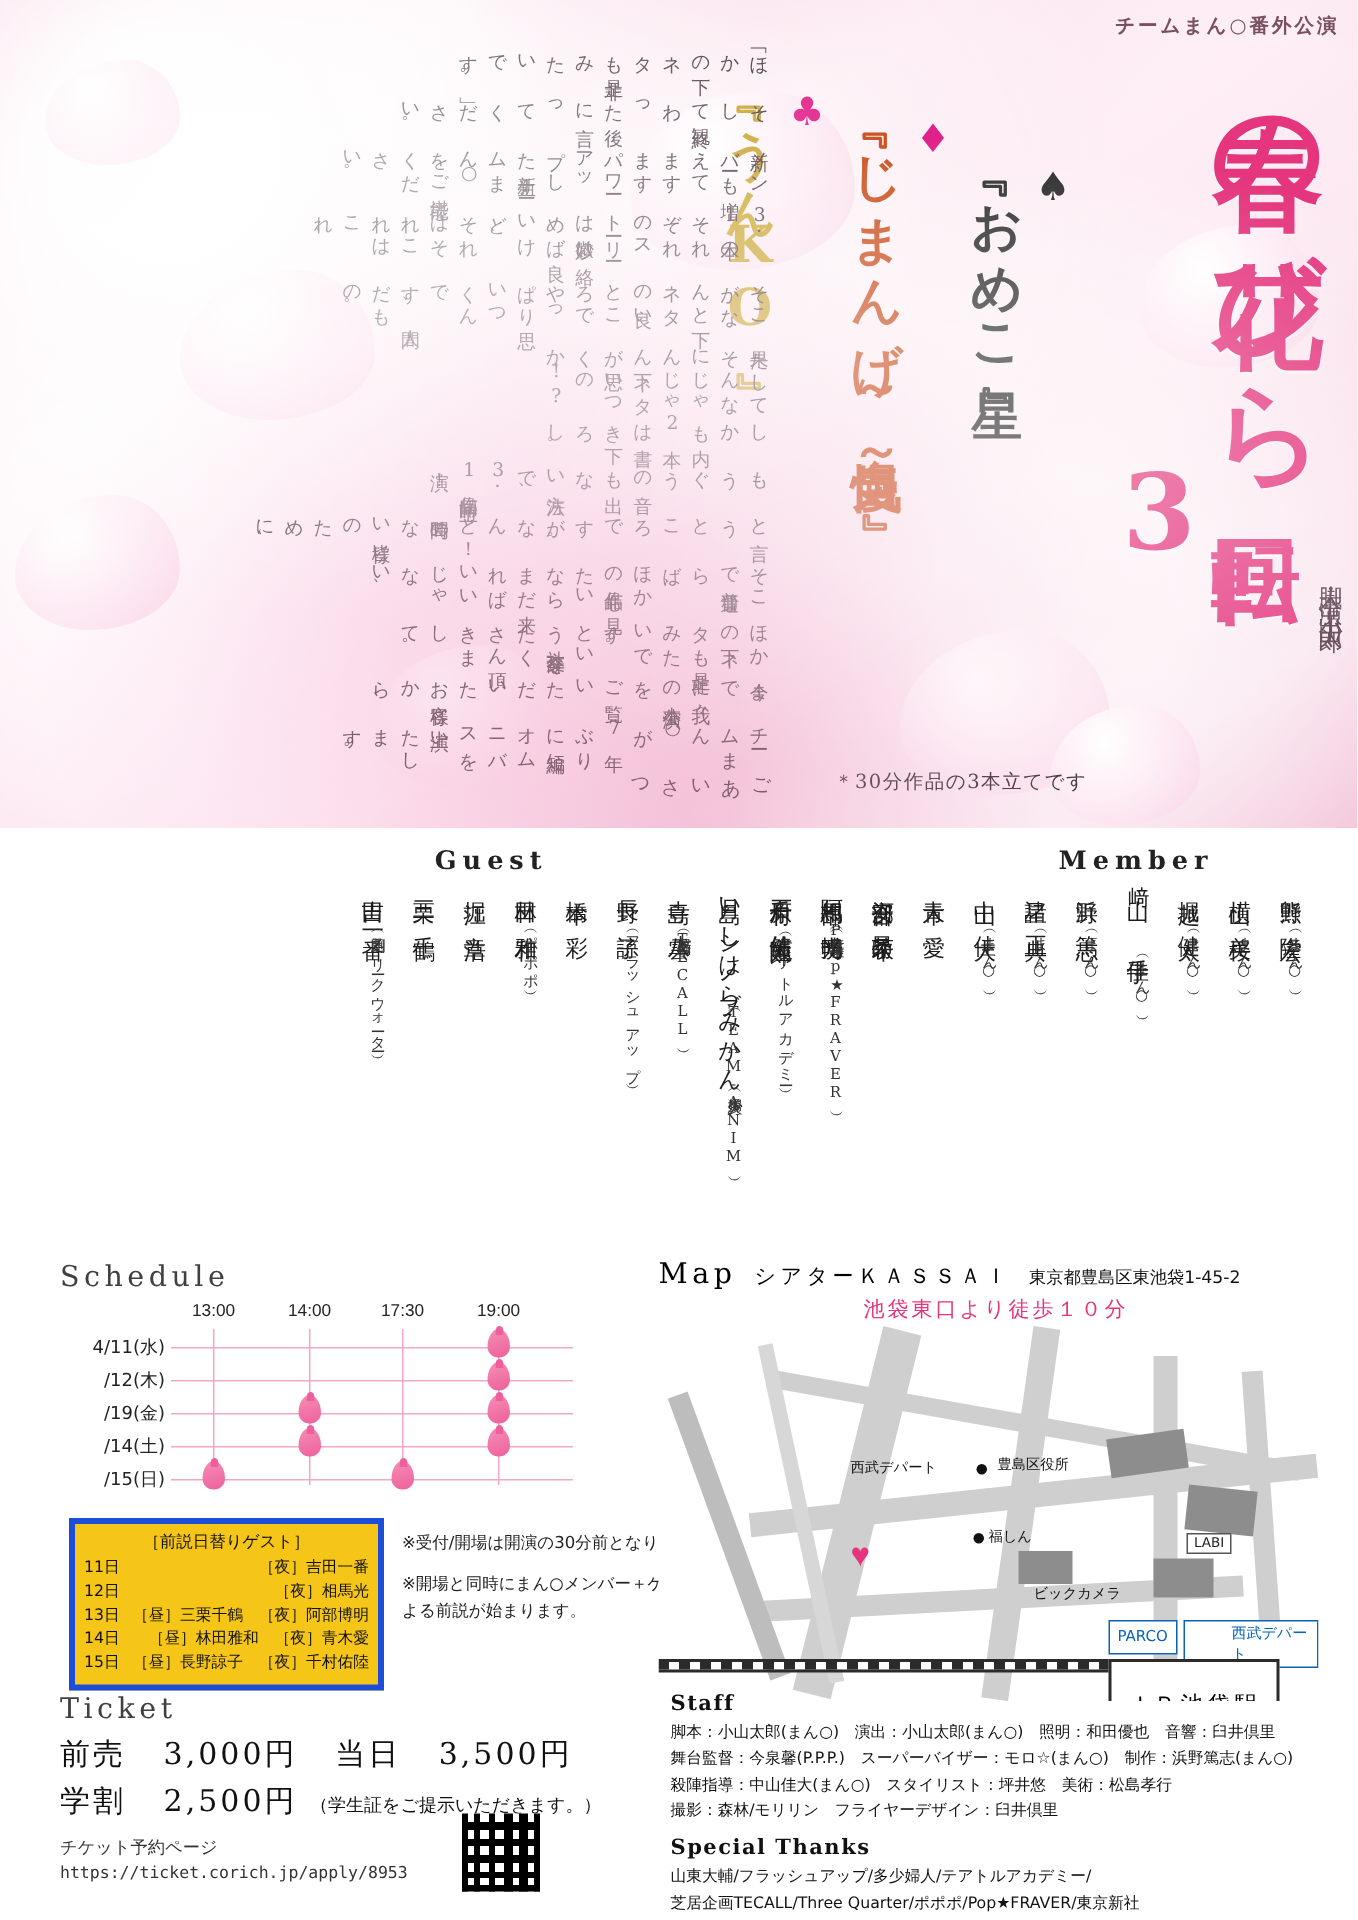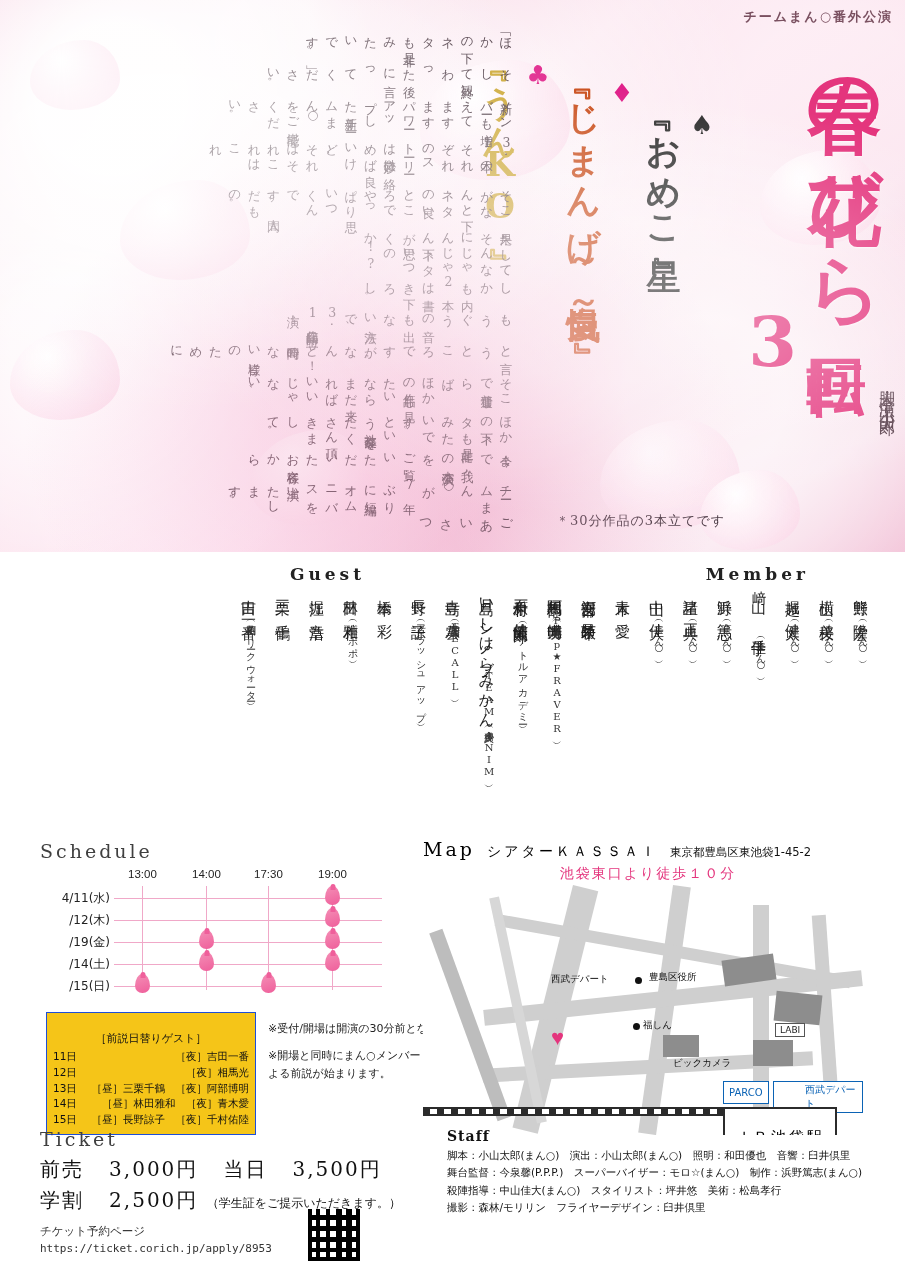--- a/index.html
+++ b/index.html
@@ -162,22 +162,22 @@
     border-radius: 50% 50% 48% 48% / 62% 62% 38% 38%;
   }
   .petal-mark:after{
     content:""; position:absolute; left:50%; top:-2px; width:5px; height:6px;
     transform: translateX(-50%); background:#ef5f9b;
     border-radius: 50% 50% 0 0;
   }
 
   .zenseigeki {
     position:absolute; top: 1012px; left: 46px;
-    width: 210px; background: #f5c518; border: 1px solid #1d4ed8;
-    padding: 18px 6px 6px 6px;
+    width: 210px; background: #f5c518; border: 4px solid #1d4ed8;
+    padding: 4px 6px 6px 6px;
   }
   .zs-head { text-align:center; font-size: 11px; color:#111; font-family:"DejaVu Sans",sans-serif; margin-bottom:3px; }
   .zs-row { display:flex; font-size: 10.5px; color:#111; line-height: 1.5; font-family:"DejaVu Sans",sans-serif; }
   .zs-day { width: 26px; }
   .zs-val { flex:1; text-align:right; }
 
   .sched-notes { position:absolute; top: 1020px; left: 268px; width: 210px;
     font-size: 11px; color:#222; line-height:1.7; font-family:"DejaVu Sans",sans-serif; }
 
   
@@ -186,21 +186,21 @@
   .ticket-line .small { font-size: 12px; letter-spacing:0; }
   .ticket-url { margin-top: 10px; font-size: 11px; color:#333; font-family:"DejaVu Sans Mono","Liberation Mono",monospace; }
   .ticket-url .jp { font-family:"DejaVu Sans",sans-serif; font-size: 11.5px; display:block; margin-bottom:3px; }
   .qr { position:absolute; right: 110px; bottom: -6px; width: 52px; height: 52px;
         background:
           linear-gradient(90deg,#000 0 4px, transparent 4px 8px, #000 8px 12px, transparent 12px 18px, #000 18px 22px, transparent 22px 28px, #000 28px 34px, transparent 34px 38px, #000 38px 44px, transparent 44px 48px, #000 48px 52px),
           linear-gradient(0deg,#000 0 4px, transparent 4px 9px, #000 9px 13px, transparent 13px 19px, #000 19px 24px, transparent 24px 30px, #000 30px 35px, transparent 35px 41px, #000 41px 46px, transparent 46px 52px);
         background-blend-mode: multiply; background-color:#fff; }
 
   
-  .mapsec { position:absolute; top: 838px; right: 32px; width: 450px; }
+  .mapsec { position:absolute; top: 838px; right: 16px; width: 450px; }
   .map-head { display:flex; align-items:baseline; gap: 12px; }
   .map-head .t { font-family:"DejaVu Serif","Liberation Serif",serif; font-size: 19px; letter-spacing:3px; }
   .map-head .venue { font-family:"DejaVu Serif","Liberation Serif",serif; font-size: 14px; letter-spacing: 3px; }
   .map-head .addr { font-family:"DejaVu Sans",sans-serif; font-size: 11.5px; color:#111; }
   .walk { text-align:center; color:#e4357d; font-size: 14px; letter-spacing:2px; margin-top:4px;
           font-family:"DejaVu Sans",sans-serif; }
   .mapbox { position:relative; width: 440px; height: 250px; margin-top: 2px; background:#fff; overflow:hidden; }
   .road { position:absolute; background:#cfcfcf; }
   .bldg { position:absolute; background:#8d8d8d; }
   .mlabel { position:absolute; font-size: 9.5px; color:#111; font-family:"DejaVu Sans",sans-serif; white-space:nowrap; }
@@ -551,13 +551,18 @@
     <div class="station" style="left:300px; top:222px;">ＪＲ池袋駅</div>
   </div>
 </div>
 
 <div class="staffsec">
   <h3>Staff</h3>
   <div class="staff-line">脚本：小山太郎(まん○)　演出：小山太郎(まん○)　照明：和田優也　音響：臼井倶里</div>
   <div class="staff-line">舞台監督：今泉馨(P.P.P.)　スーパーバイザー：モロ☆(まん○)　制作：浜野篤志(まん○)</div>
   <div class="staff-line">殺陣指導：中山佳大(まん○)　スタイリスト：坪井悠　美術：松島孝行</div>
   <div class="staff-line">撮影：森林/モリリン　フライヤーデザイン：臼井倶里</div>
+  <div class="sp-thanks">
+    <h3>Special Thanks</h3>
+    <div class="staff-line">山東大輔/フラッシュアップ/多少婦人/テアトルアカデミー/</div>
+    <div class="staff-line">芝居企画TECALL/Three Quarter/ポポポ/Pop★FRAVER/東京新社</div>
+  </div>
 </div>
 
 </body></html>

